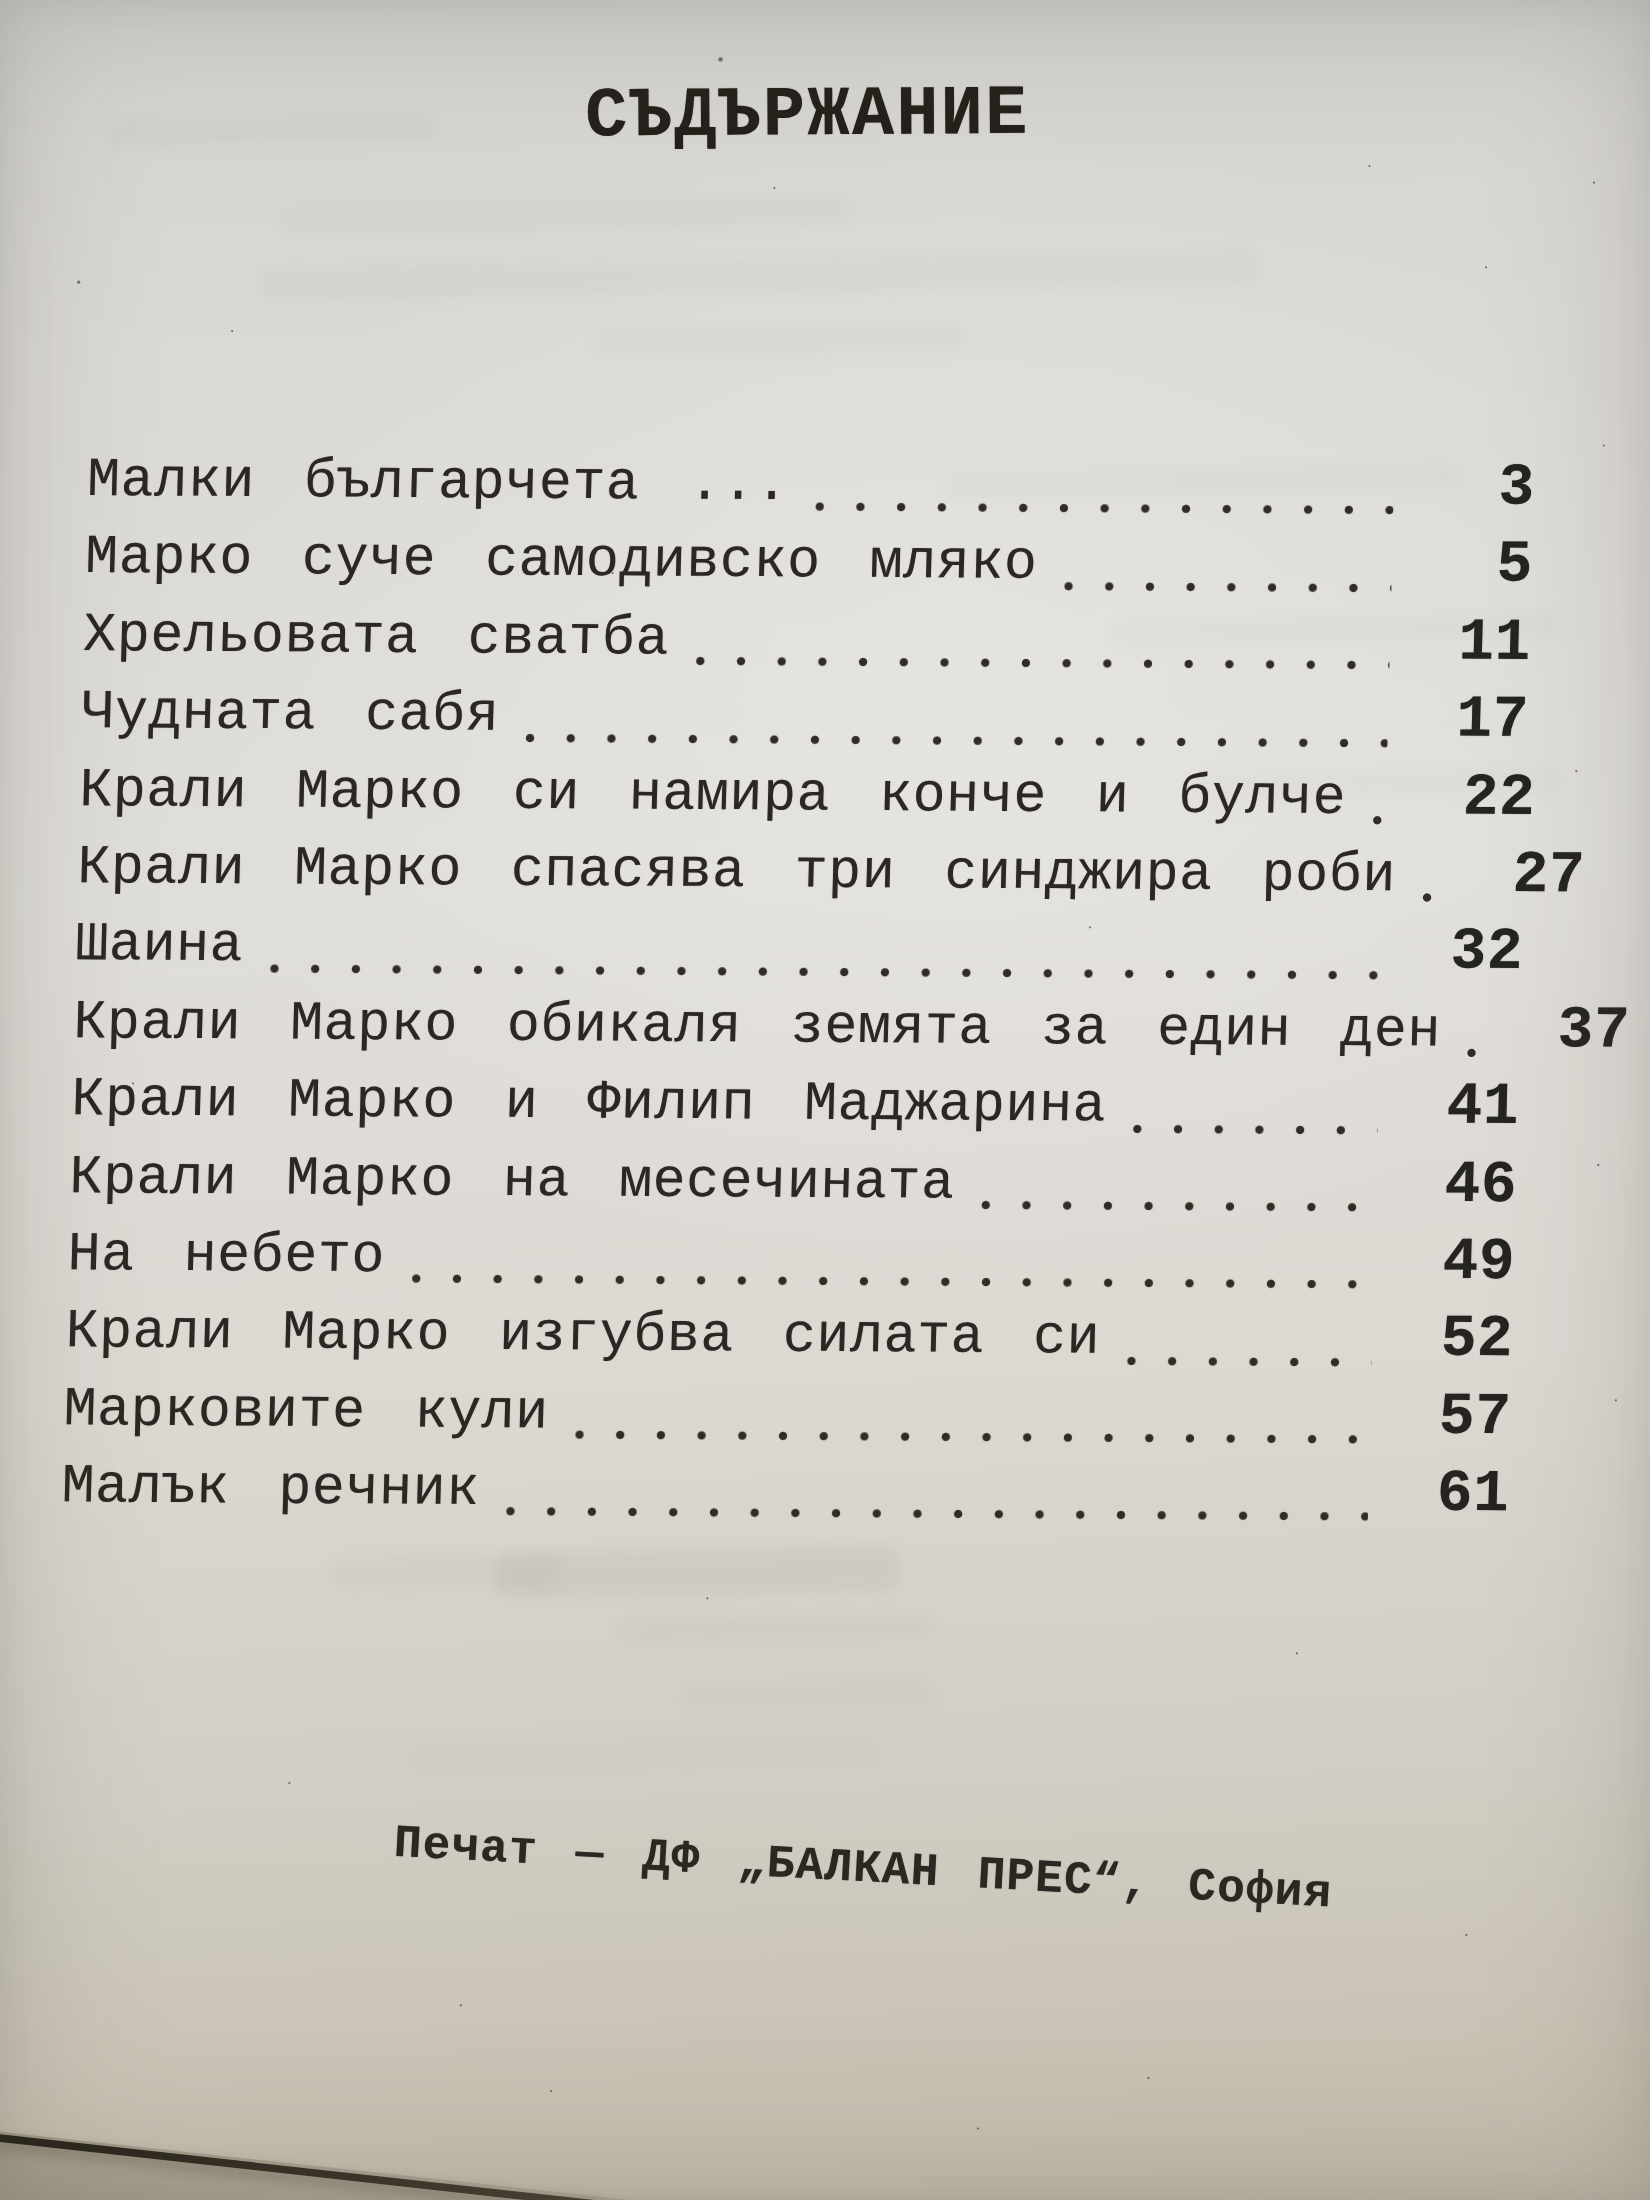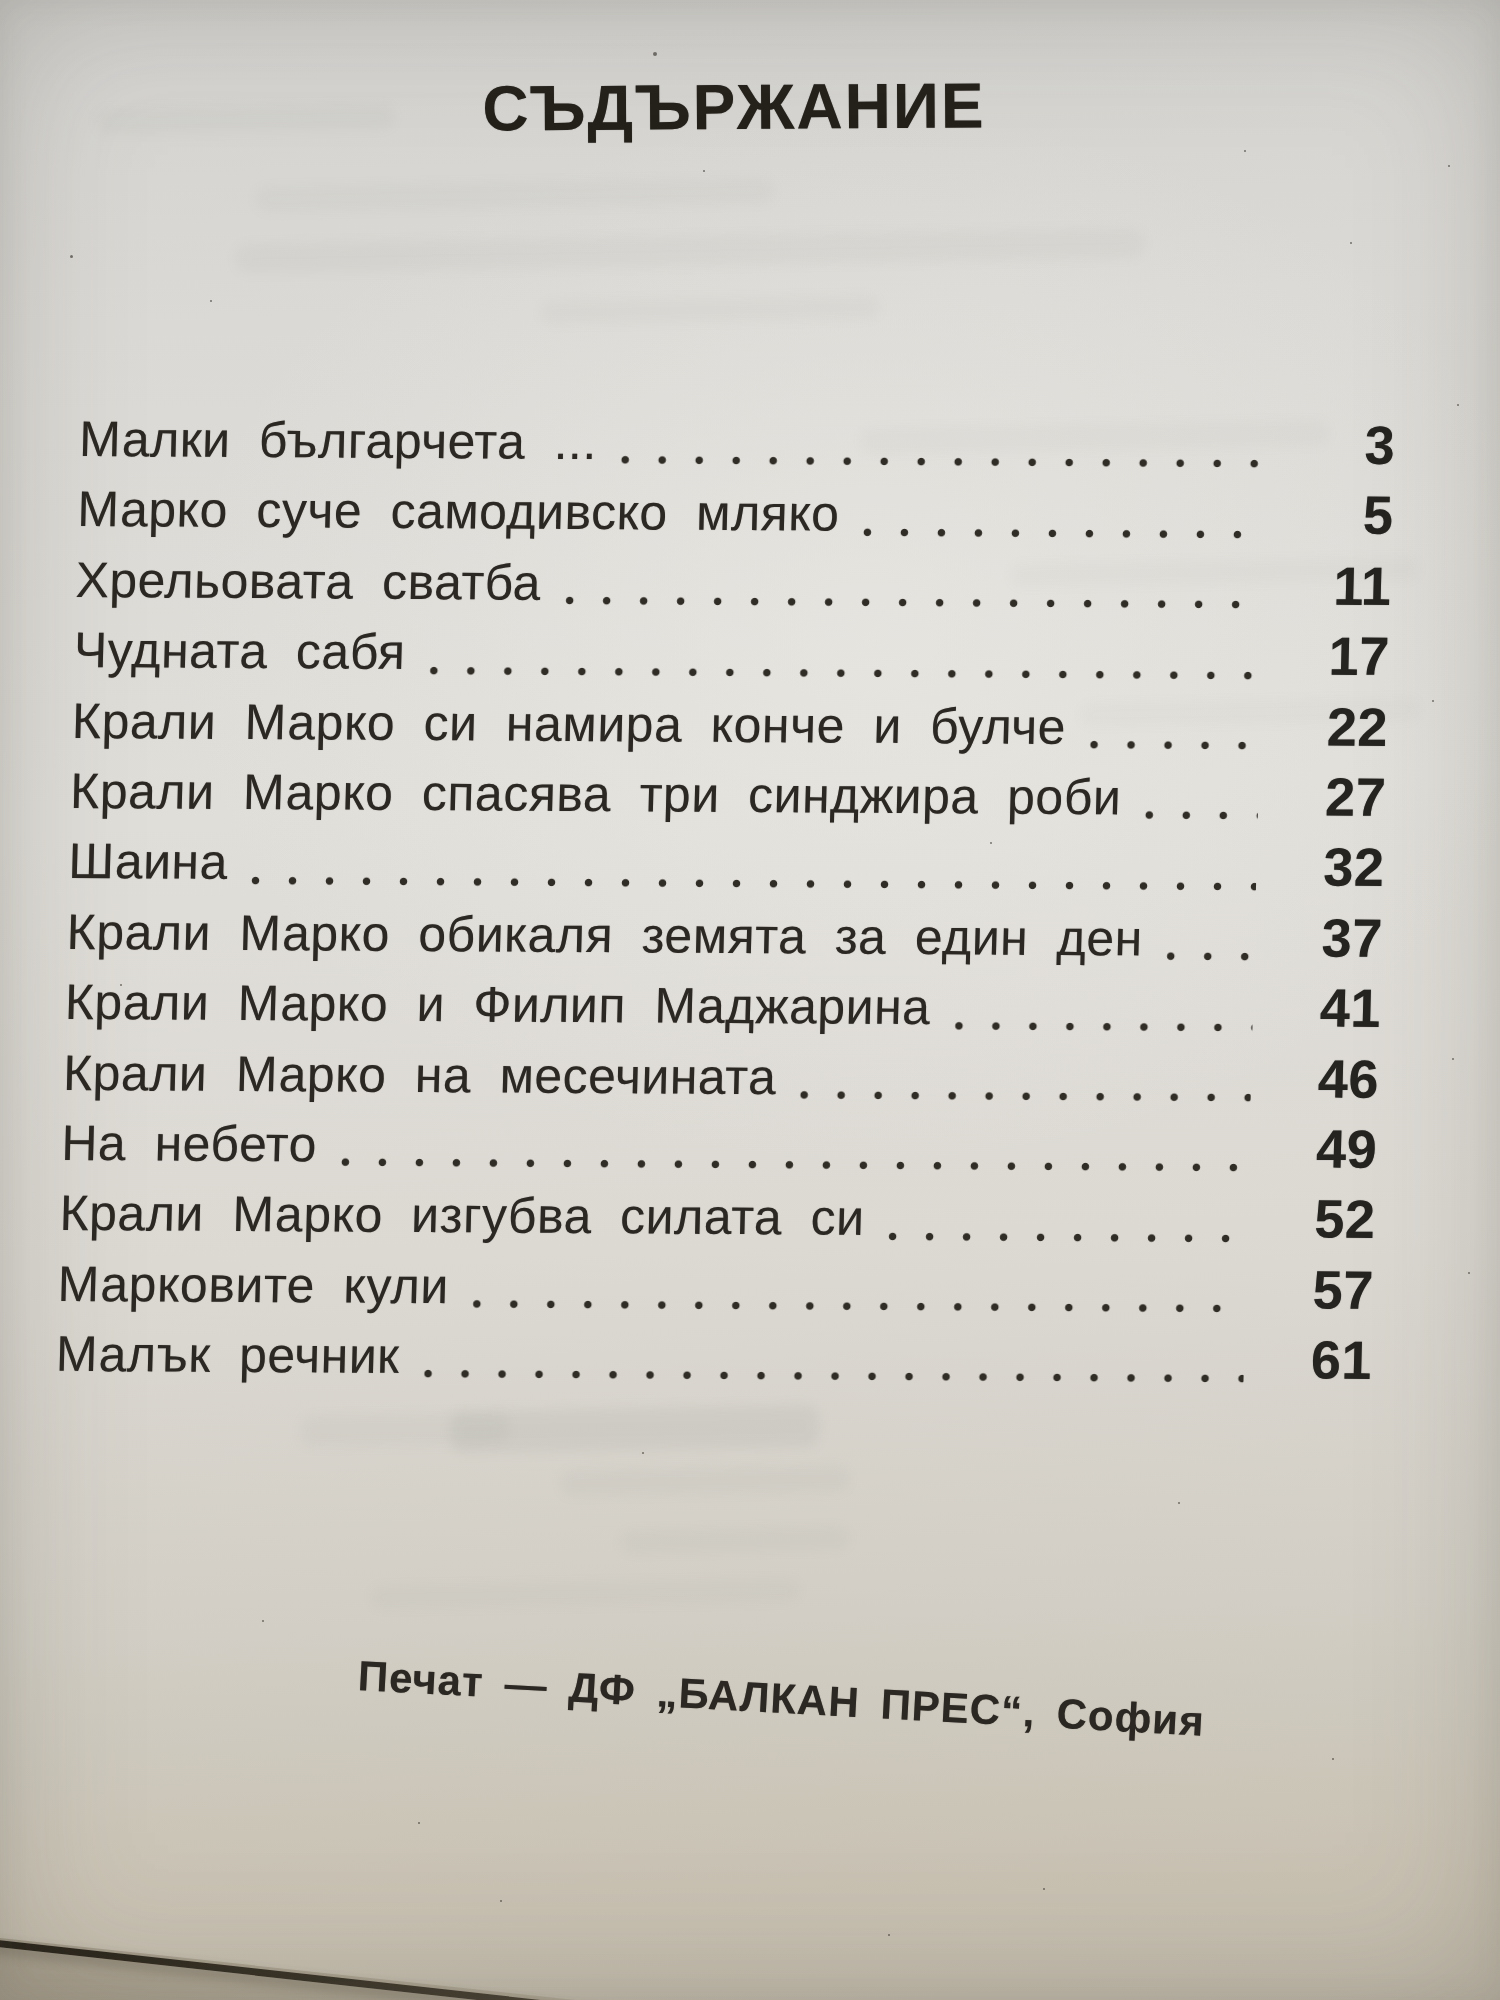--- a/index.html
+++ b/index.html
@@ -1,18 +1,18 @@
 <!DOCTYPE html>
 <html><head>
 <meta charset="utf-8">
 <style>
   html,body{margin:0;padding:0;background:#b9b4a9;}
   .photo{
     position:relative;width:1500px;height:2000px;overflow:hidden;
-    font-family:Liberation Sans, sans-serif;
+    font-family:Liberation Mono, monospace;
     background:
       radial-gradient(1000px 760px at 58% 32%, rgba(236,234,229,.55), rgba(236,234,229,0) 70%),
       linear-gradient(178deg,#d3d2cf 0%,#dbd9d5 16%,#e0ded9 40%,#dcd9d3 62%,#d2cec5 80%,#c8c1b2 94%,#c2bbac 100%);
   }
   .photo::after{
     content:"";position:absolute;inset:0;pointer-events:none;
     box-shadow:inset 0 0 140px rgba(88,84,74,.26), inset 0 0 30px rgba(88,84,74,.10);
   }
   .heading{
     position:absolute;top:70px;left:0;width:1468px;margin:0;text-align:center;

